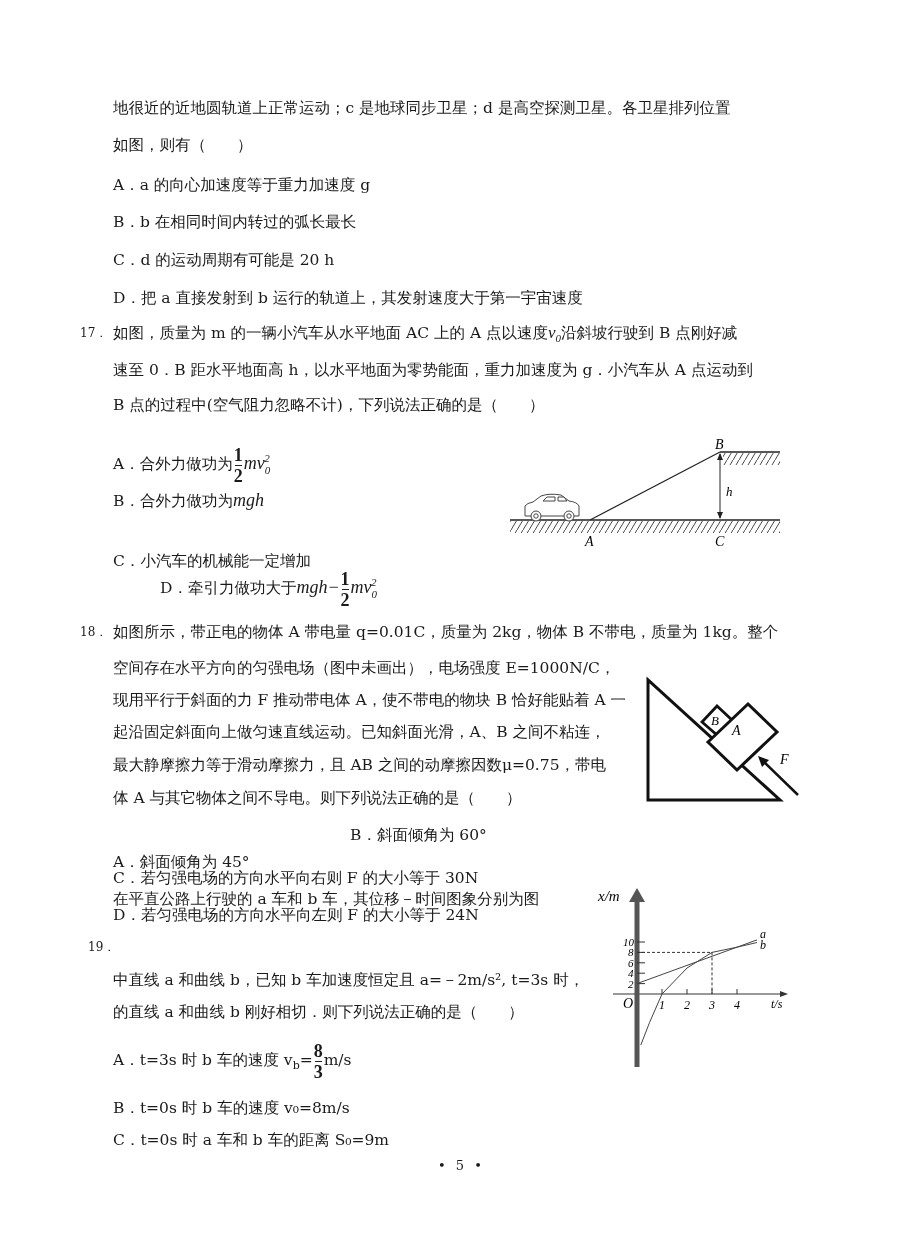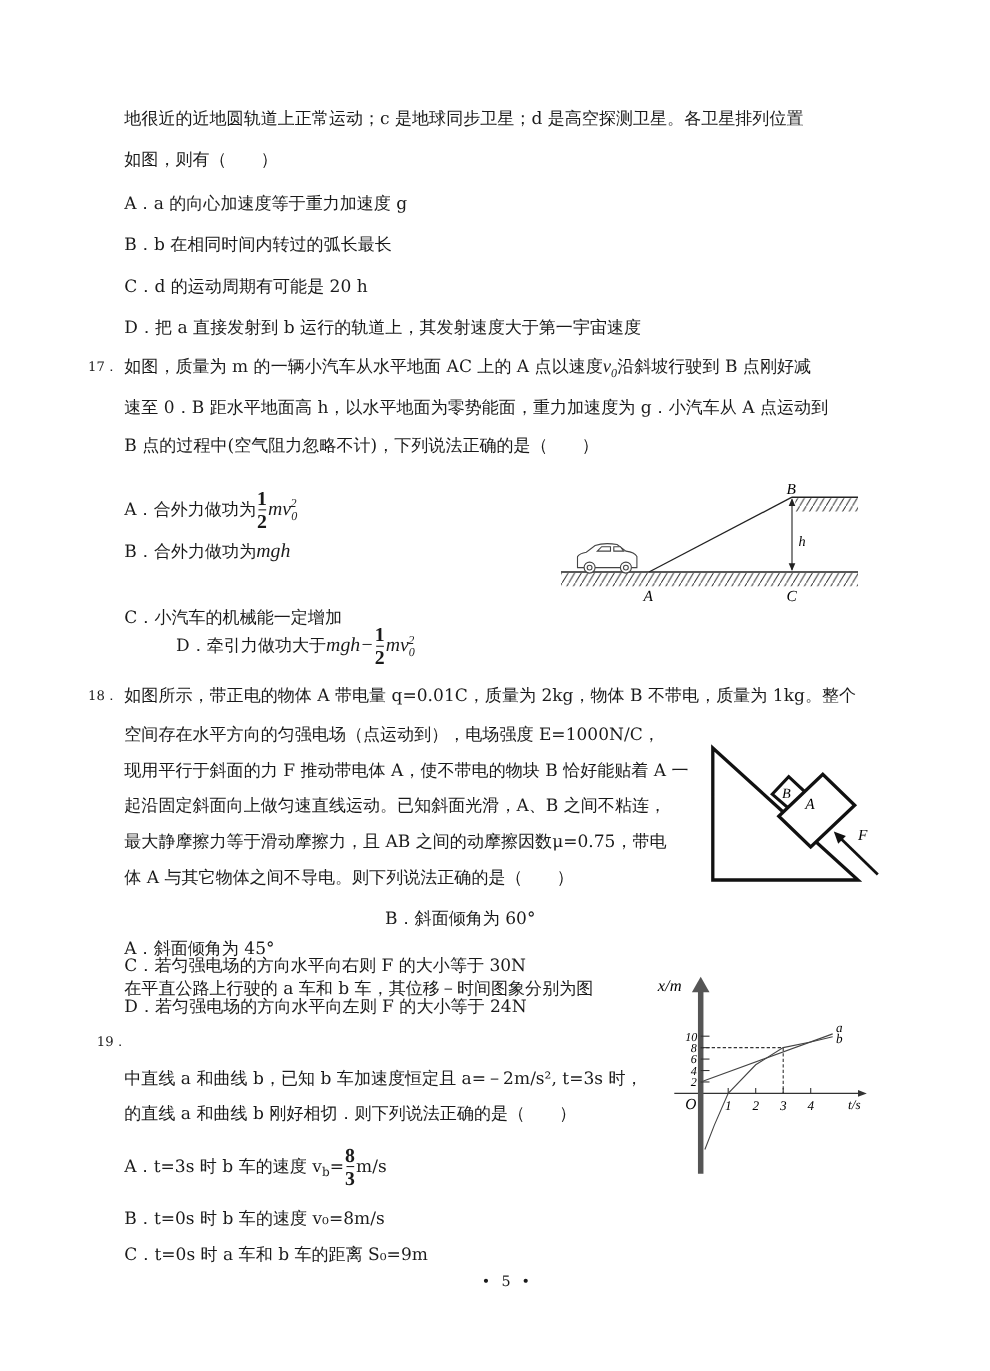--- a/index.html
+++ b/index.html
@@ -72,21 +72,21 @@
       <circle cx="64" cy="76" r="2.2"></circle>
   </g>
   <text x="80" y="106" font-size="14">A</text>
   <text x="210" y="9" font-size="14">B</text>
   <text x="210" y="106" font-size="14">C</text>
   <text x="221" y="56" font-size="13">h</text>
 </svg>
 
 <div class="num" style="left:80px;top:622px;">18．</div>
 <div class="line" style="left:113px;top:622px;text-align:right;">如图所示，带正电的物体 A 带电量 q=0.01C，质量为 2kg，物体 B 不带电，质量为 1kg。整个</div>
-<div class="line" style="left:113px;top:658px;">空间存在水平方向的匀强电场（点运动到），电场强度 E=1000N/C，</div>
+<div class="line" style="left:113px;top:658px;">空间存在水平方向的匀强电场（图中未画出），电场强度 E=1000N/C，</div>
 <div class="line" style="left:113px;top:690px;">现用平行于斜面的力 F 推动带电体 A，使不带电的物块 B 恰好能贴着 A 一</div>
 <div class="line" style="left:113px;top:722px;">起沿固定斜面向上做匀速直线运动。已知斜面光滑，A、B 之间不粘连，</div>
 <div class="line" style="left:113px;top:755px;">最大静摩擦力等于滑动摩擦力，且 AB 之间的动摩擦因数μ=0.75，带电</div>
 <div class="line" style="left:113px;top:788px;">体 A 与其它物体之间不导电。则下列说法正确的是（　　）</div>
 
 <div class="line" style="left:113px;top:852px;text-align:right;"><span>A．</span><span>斜面倾角为 45°</span></div>
 <div class="line" style="left:350px;top:825px;"><span>B．</span><span>斜面倾角为 60°</span></div>
 <div class="line" style="left:113px;top:868px;"><span>C．</span><span>若匀强电场的方向水平向右则 F 的大小等于 30N</span></div>
 <div class="line" style="left:113px;top:905px;"><span>D．</span><span>若匀强电场的方向水平向左则 F 的大小等于 24N</span></div>
 

